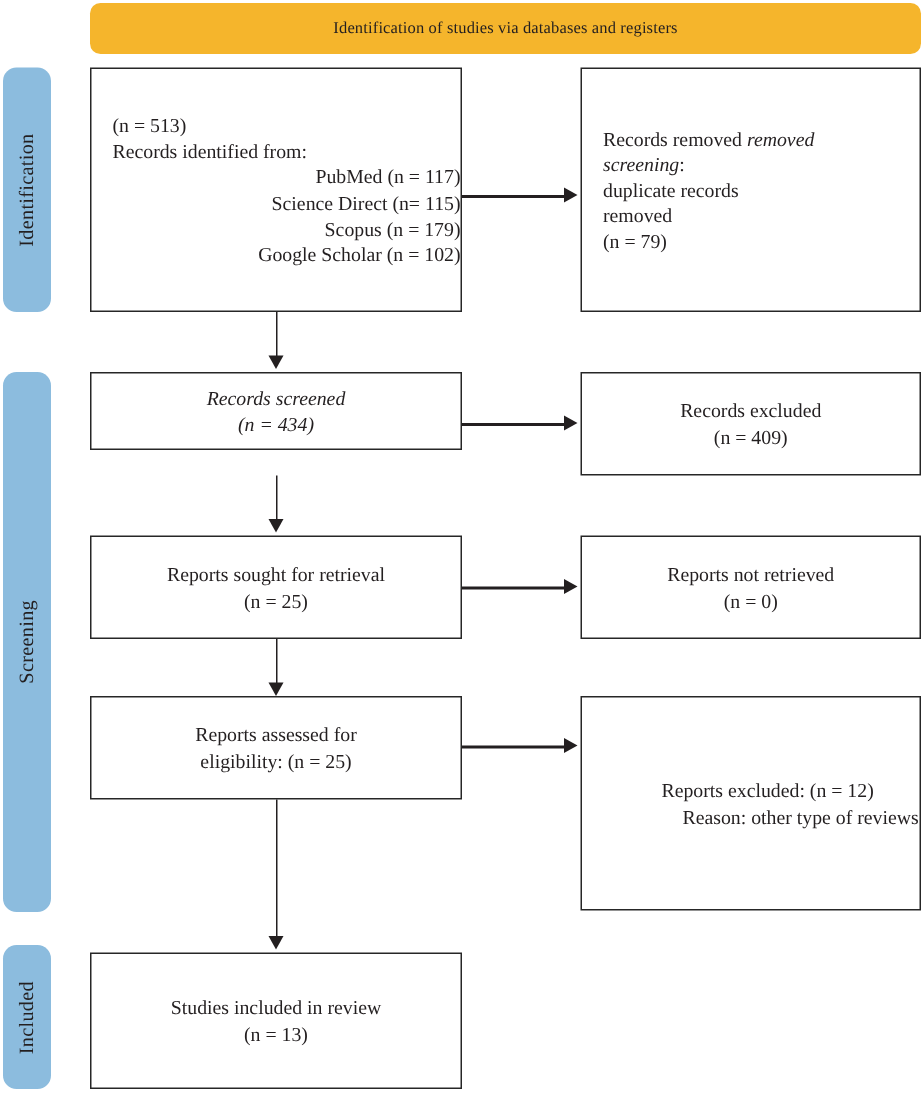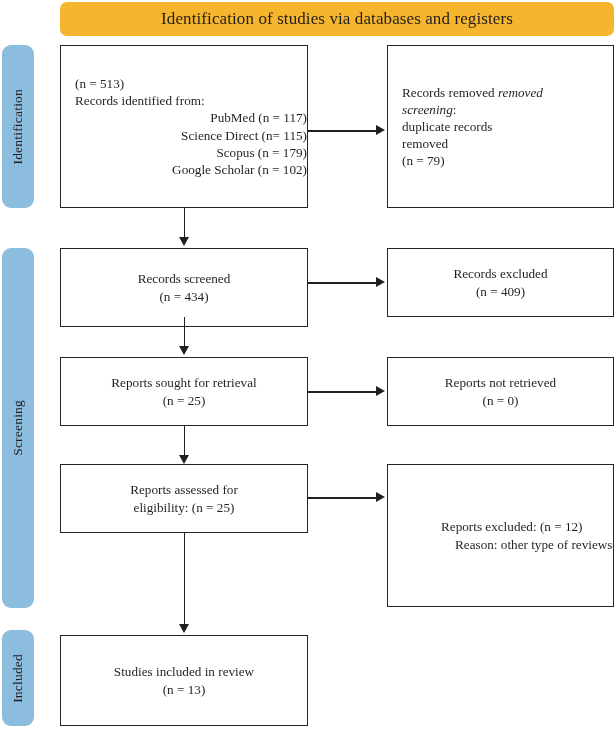--- a/index.html
+++ b/index.html
@@ -25,21 +25,21 @@
     position: absolute;
     left: 60px;
     top: 2px;
     width: 554px;
     height: 34px;
     background: #F5B52C;
     border-radius: 7px;
     display: flex;
     align-items: center;
     justify-content: center;
-    font-size: 17px;
+    font-size: 11px;
     color: #231f20;
     letter-spacing: 0.1px;
     box-sizing: border-box;
   }
 
   
   .stage {
     position: absolute;
     left: 2px;
     width: 32px;
@@ -147,21 +147,21 @@
       <span class="ln">(n = 79)</span>
     </div>
   </div>
 
   <div class="hline" style="left:308px; top:130px; width:68px;"></div>
   <div class="arrow-right" style="left:376px; top:125.3px;"></div>
 
   <div class="vline" style="left:183.5px; top:208px; height:30px;"></div>
   <div class="arrow-down" style="left:178.7px; top:237px;"></div>
 
-  <div class="box center" style="left:60px; top:248px; width:248px; height:79px;">
+  <div class="box center" style="left:60px; top:248px; width:248px; height:52px;font-style:italic;">
     <div class="txt">
       <span class="ln">Records screened</span>
       <span class="ln">(n = 434)</span>
     </div>
   </div>
 
   <div class="box center" style="left:387px; top:248px; width:227px; height:69px;">
     <div class="txt">
       <span class="ln">Records excluded</span>
       <span class="ln">(n = 409)</span>

